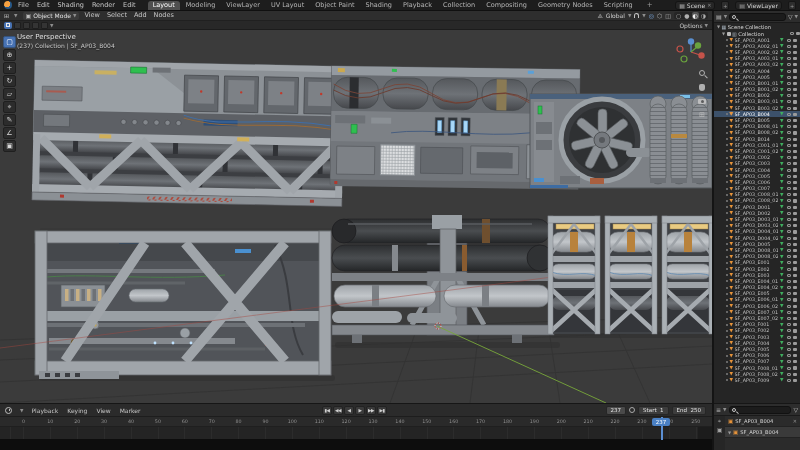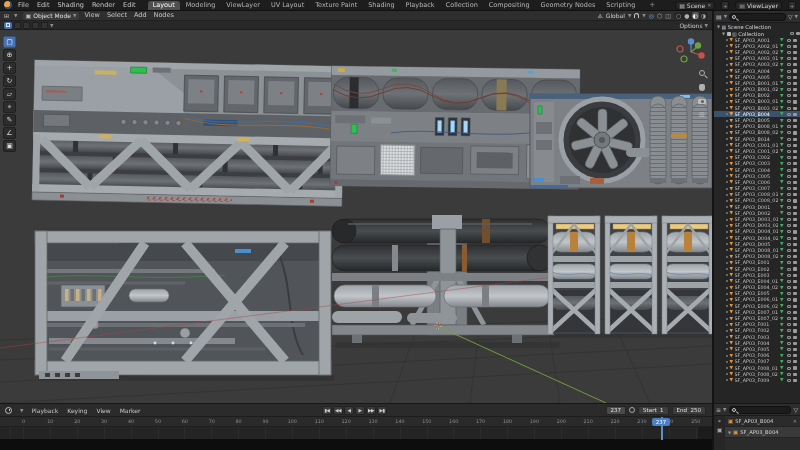--- a/index.html
+++ b/index.html
@@ -183,21 +183,21 @@
         <span class="menu-item">Shading</span>
         <span class="menu-item">Render</span>
         <span class="menu-item">Edit</span>
       </nav>
     <div id="workspaces">
 
     <span class="ws-tab active">Layout</span>
         <span class="ws-tab">Modeling</span>
         <span class="ws-tab">ViewLayer</span>
         <span class="ws-tab">UV Layout</span>
-        <span class="ws-tab">Texture Paint</span>
+        <span class="ws-tab">Object Paint</span>
         <span class="ws-tab">Shading</span>
         <span class="ws-tab">Playback</span>
         <span class="ws-tab">Collection</span>
         <span class="ws-tab">Compositing</span>
         <span class="ws-tab">Geometry Nodes</span>
         <span class="ws-tab">Scripting</span>
       </div>
     <span class="ws-add">+</span>
     <div class="tb-spacer"></div>
     <div class="selector">
@@ -583,20 +583,24 @@
         <rect x="166" y="2" width="8" height="122" fill="#b0b5ba" stroke="#7d8186" stroke-width="0.5"></rect>
       </g>
 
       <line x1="437" y1="296" x2="606" y2="373" stroke="#79a83b" stroke-width="1" opacity="0.9"></line>
       <g>
         <circle cx="438" cy="296" r="3" fill="none" stroke="#d8d8d8" stroke-width="1" stroke-dasharray="1.5 1.5"></circle>
         <circle cx="438" cy="296" r="3" fill="none" stroke="#c0392b" stroke-width="1" stroke-dasharray="1.5 1.5" stroke-dashoffset="1.5"></circle>
       </g>
     </svg>
 
+    <div id="vp-overlay-text">
+      <div class="l1">User Perspective</div>
+      <div class="l2">(237) Collection | SF_AP03_B004</div>
+    </div>
 
     <div id="vp-toolbar">
 
     <div class="tool-btn active">▢</div>
         <div class="tool-btn">⊕</div>
         <div class="tool-btn">+</div>
         <div class="tool-btn">↻</div>
         <div class="tool-btn">▱</div>
         <div class="tool-btn">⌖</div>
         <div class="tool-btn">✎</div>

